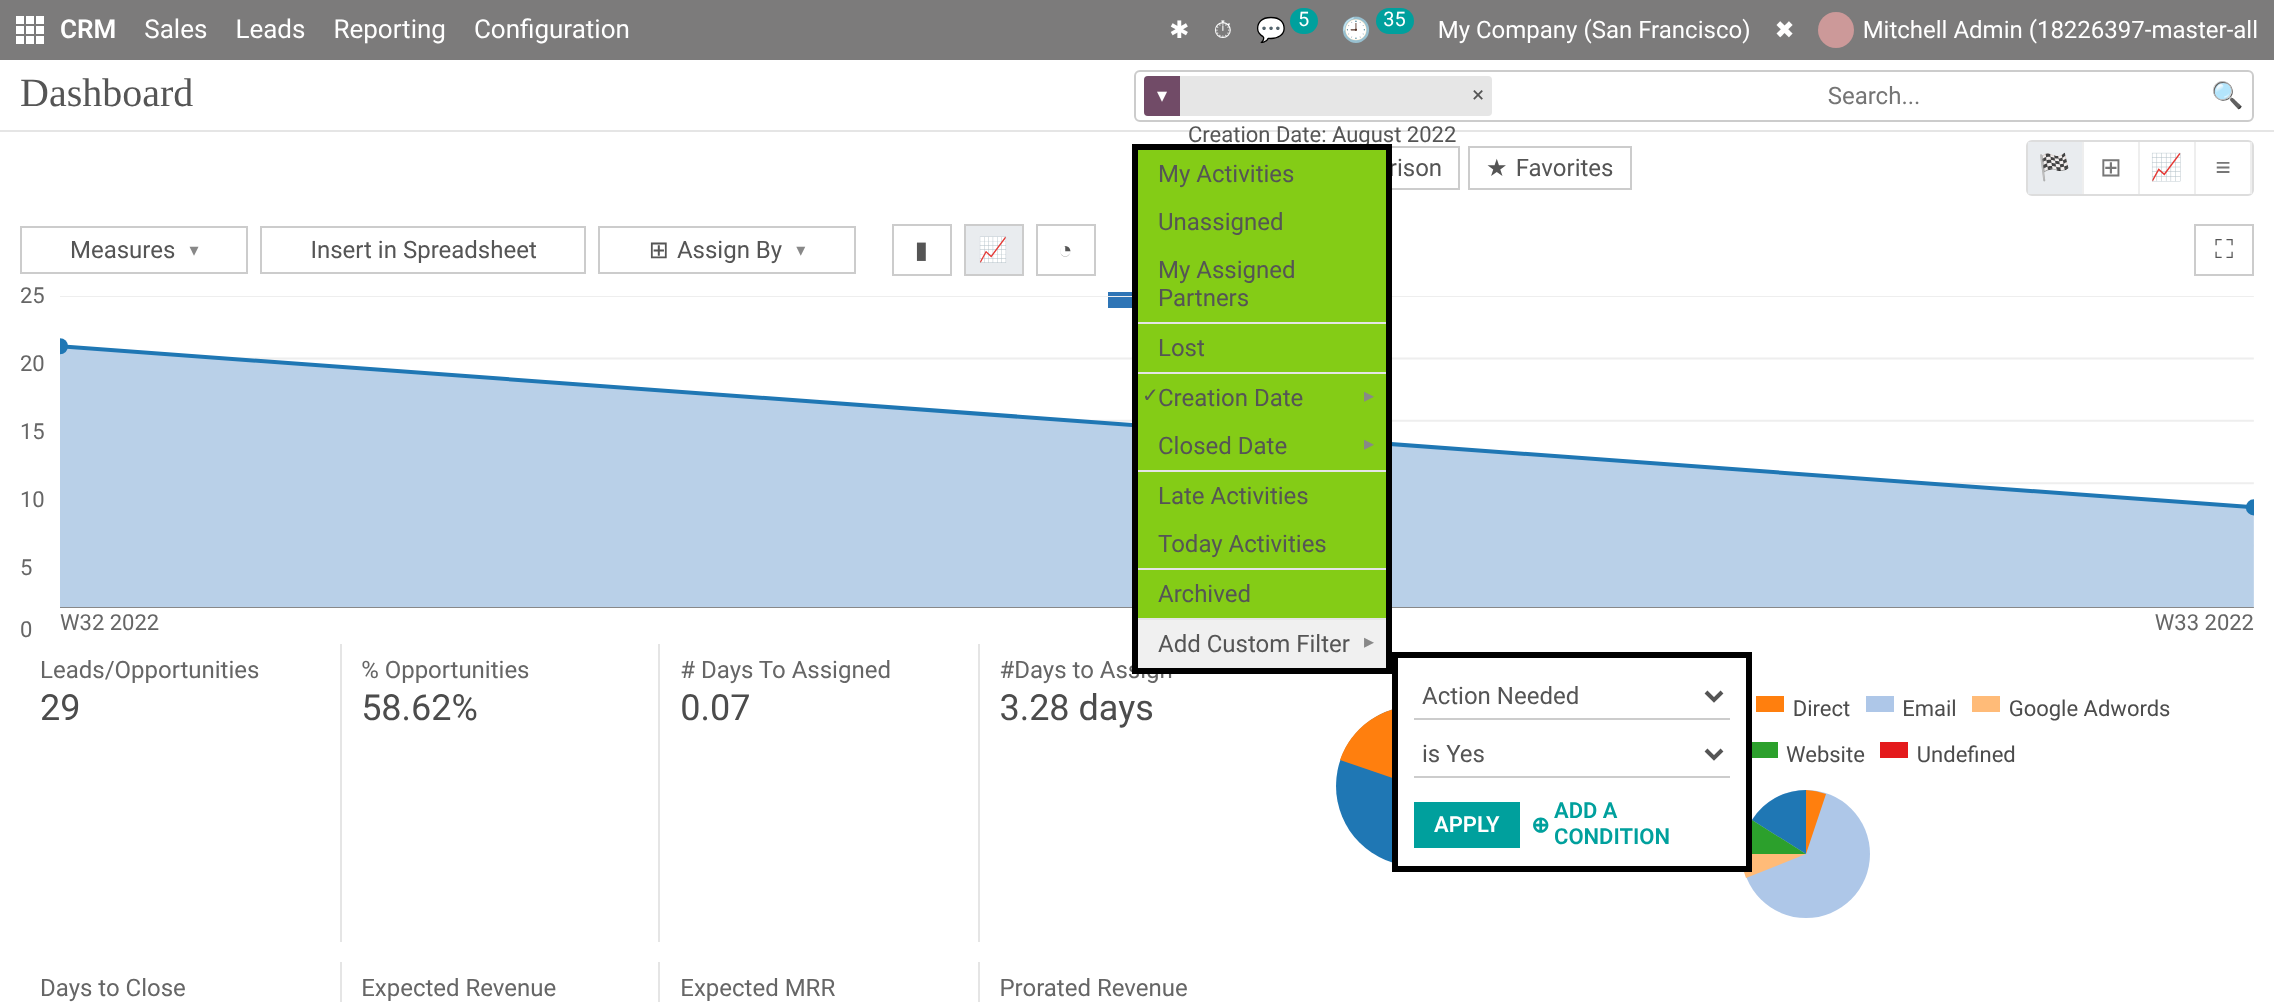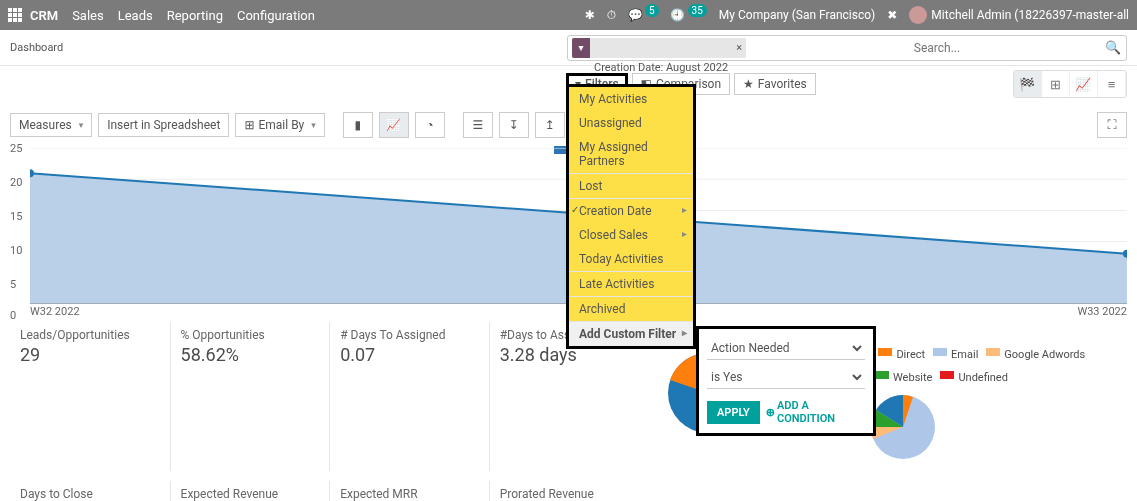--- a/index.html
+++ b/index.html
@@ -9,39 +9,39 @@
   .topnav .apps-icon { width: 14px; height: 14px; margin-right: 8px; display: grid; grid-template-columns: repeat(3,4px); grid-template-rows: repeat(3,4px); gap: 1px; }
   .topnav .apps-icon span { background: #fff; }
   .topnav .brand { font-weight: 600; margin-right: 14px; }
   .topnav .menu-item { margin-right: 14px; cursor: pointer; }
   .topnav .spacer { flex: 1; }
   .topnav .right-item { margin-left: 12px; display: flex; align-items: center; cursor: pointer; font-size: 12px; }
   .badge { background: #00a09d; border-radius: 8px; font-size: 10px; padding: 1px 4px; margin-left: 2px; position: relative; top: -5px; }
   .avatar { width: 18px; height: 18px; border-radius: 50%; background: #c99; margin-right: 4px; }
 
   .subbar { display: flex; align-items: center; height: 36px; padding: 4px 10px; border-bottom: 1px solid #e5e5e5; }
-  .subbar .title { font-size: 11px; color: #555; }
+  .subbar .title { font-size: 20px; color: #555; font-family: Liberation Serif, serif; }
   .subbar .spacer { flex: 1; }
   .searchwrap { display: flex; align-items: center; border: 1px solid #ccc; border-radius: 3px; height: 26px; width: 560px; padding: 0 4px; position: relative; }
   .facet { background: #e6e6e6; display: inline-flex; align-items: center; border-radius: 2px; font-size: 11px; height: 20px; }
   .facet .ficon { width: 18px; height: 20px; background: #714b67; color: #fff; display: flex; align-items: center; justify-content: center; font-size: 10px; border-radius: 2px 0 0 2px;}
   .facet .ftext { padding: 0 4px; color: #555; margin-top: 39px; }
   .facet .fx { padding: 0 4px; color: #555; cursor: pointer; }
   .searchinput { border: none; outline: none; flex: 1; font-size: 12px; padding-left: 6px; text-align: center; }
   .searchicon-right { position: absolute; right: 4px; color: #888; font-size: 13px; }
 
   .filterbar { display: flex; align-items: center; padding: 4px 10px 8px 566px; gap: 4px; }
   .fb-btn { border: 1px solid #ccc; padding: 3px 8px; font-size: 12px; color: #555; cursor: pointer; display: inline-flex; align-items: center; gap: 4px; background: #fff; }
   .fb-btn.active { border: 3px solid #000; padding: 1px 6px; font-weight: 500; }
   .viewswitch { margin-left: auto; display: flex; border: 1px solid #ddd; border-radius: 3px; }
   .viewswitch .vbtn { width: 28px; height: 26px; display: flex; align-items: center; justify-content: center; color: #777; cursor: pointer; border-right: 1px solid #eee; }
   .viewswitch .vbtn.active { background: #e9ecef; }
 
   .toolbar { display: flex; align-items: center; gap: 6px; padding: 6px 10px; }
-  .tbtn { border: 1px solid #ccc; background: #fff; padding: 4px 8px; font-size: 12px; color: #555; cursor: pointer; display: inline-flex; align-items: center; gap: 4px; }
+  .tbtn { border: 1px solid #ccc; background: #fff; padding: 4px 24px; font-size: 12px; color: #555; cursor: pointer; display: inline-flex; align-items: center; gap: 4px; }
   .icon-btn { border: 1px solid #ccc; background: #fff; width: 30px; height: 26px; display: inline-flex; align-items: center; justify-content: center; color: #555; cursor: pointer; font-size: 12px; }
   .icon-btn.active { background: #e9ecef; }
   .expand-btn { margin-left: auto; border: 1px solid #ccc; width: 30px; height: 26px; display: flex; align-items: center; justify-content: center; color: #555; cursor: pointer; }
 
   .chart-area { position: relative; margin: 4px 10px; height: 170px; }
   .ylabel { position: absolute; left: 0; font-size: 11px; color: #666; transform: translateY(-50%); }
   .chart-svg { position: absolute; left: 20px; top: 0; right: 0; bottom: 15px; }
   .xlabel { position: absolute; bottom: 0; font-size: 11px; color: #666; }
   .legend-chip { position: absolute; top: -2px; left: 50%; transform: translateX(-50%); width: 30px; height: 8px; background: #2e75b6; }
 
@@ -50,26 +50,26 @@
   .kpi:first-child, .second-row .kpi:first-child { border-left: none; }
   .kpi .label { font-size: 12px; color: #666; }
   .kpi .value { font-size: 18px; color: #4c4c4c; margin-top: 2px; }
   .second-row { grid-column: 1 / -1; display: grid; grid-template-columns: repeat(7,1fr); margin-top: 10px; }
   .legend { font-size: 11px; }
   .lg-row { display: flex; flex-wrap: wrap; gap: 10px 8px; }
   .lg-item { display: flex; align-items: flex-start; gap: 4px; }
   .sw { width: 14px; height: 8px; }
 
   
-  .dropdown { position: absolute; top: 84px; left: 566px; width: 130px; background: #fde047; border: 3px solid #000; z-index: 10; }
+  .dropdown { position: absolute; top: 72px; left: 566px; width: 130px; background: #84cc16; border: 3px solid #000; z-index: 10; }
   .dd-item { padding: 5px 10px; font-size: 12px; color: #555; cursor: pointer; position: relative; }
   .dd-item.sep { border-top: 1px solid #e5e5e5; }
   .dd-item.check::before { content: "✓"; position: absolute; left: 2px; font-size: 10px; }
   .dd-item.sub::after { content: "▸"; position: absolute; right: 6px; color: #888; font-size: 10px; }
-  .dd-item.addcf { background: #f0f0f0; font-weight: bold; }
+  .dd-item.addcf { background: #f0f0f0; }
 
   
   .cf-panel { position: absolute; top: 326px; left: 696px; width: 180px; background: #fff; border: 3px solid #000; padding: 8px; z-index: 10; }
   .cf-select { width: 100%; border: none; border-bottom: 1px solid #ccc; font-size: 12px; color: #555; padding: 3px 0; margin-bottom: 6px; background: #fff; }
   .cf-row { display: flex; gap: 6px; align-items: center; margin-top: 4px; }
   .cf-apply { background: #00a09d; color: #fff; border: none; padding: 5px 10px; font-size: 11px; font-weight: 600; cursor: pointer; }
   .cf-add { color: #00a09d; font-size: 11px; font-weight: 600; cursor: pointer; display: flex; align-items: center; gap: 2px; }
 
   .caret::after { content: "▾"; font-size: 9px; margin-left: 3px; color: #888; }
 </style>
@@ -128,21 +128,21 @@
     <div class="vbtn active">🏁</div>
     <div class="vbtn">⊞</div>
     <div class="vbtn">📈</div>
     <div class="vbtn">≡</div>
   </div>
 </div>
 
 <div class="toolbar">
   <button class="tbtn caret">Measures</button>
   <button class="tbtn">Insert in Spreadsheet</button>
-  <button class="tbtn caret">⊞ <span>Email By</span></button>
+  <button class="tbtn caret">⊞ <span>Assign By</span></button>
   <div style="width:6px"></div>
   <div class="icon-btn">▮</div>
   <div class="icon-btn active">📈</div>
   <div class="icon-btn">◔</div>
   <div style="width:6px"></div>
   <div class="icon-btn">☰</div>
   <div class="icon-btn">↧</div>
   <div class="icon-btn">↥</div>
   <div class="expand-btn">⛶</div>
 </div>
@@ -254,23 +254,23 @@
 
   </div>
 </div>
 
 <div class="dropdown">
   <div class="dd-item">My Activities</div>
   <div class="dd-item">Unassigned</div>
   <div class="dd-item">My Assigned Partners</div>
   <div class="dd-item sep">Lost</div>
   <div class="dd-item sep check sub">Creation Date</div>
-  <div class="dd-item sub">Closed Sales</div>
+  <div class="dd-item sub">Closed Date</div>
+  <div class="dd-item sep">Late Activities</div>
   <div class="dd-item">Today Activities</div>
-  <div class="dd-item sep">Late Activities</div>
   <div class="dd-item sep">Archived</div>
   <div class="dd-item sep sub addcf">Add Custom Filter</div>
 </div>
 
 <div class="cf-panel">
   <select class="cf-select"><option>Action Needed</option></select>
   <select class="cf-select"><option>is Yes</option></select>
   <div class="cf-row">
     <button class="cf-apply">APPLY</button>
     <div class="cf-add">

